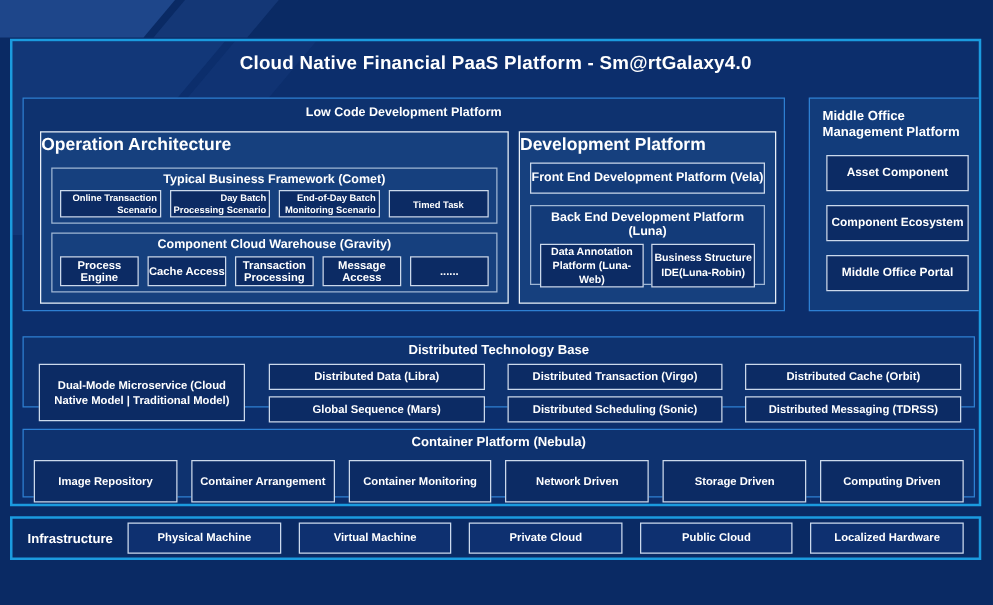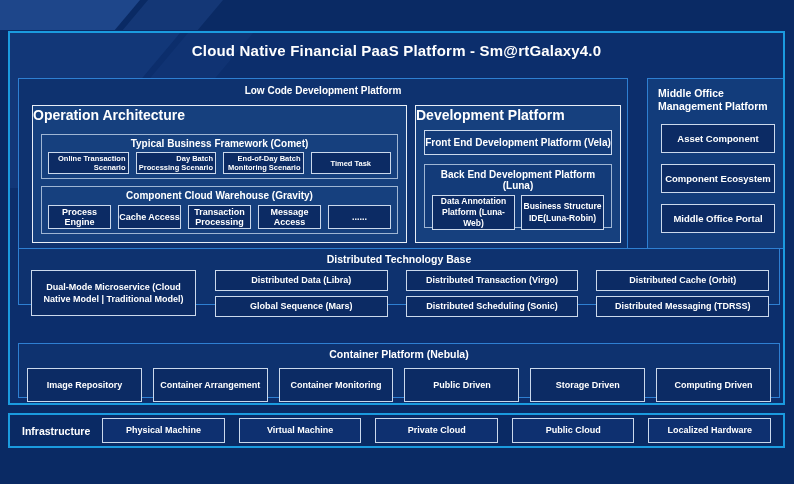--- a/index.html
+++ b/index.html
@@ -63,21 +63,21 @@
   #backend .leaf-row { padding: 4px 7px 0; gap: 6px; }
   #backend .leaf { flex: 1; height: 35px; font-size: 8.5px; line-height: 1.3; background: var(--leaf-bg, #0C2B64); }
 
   #middle {
     position: absolute; left: 637px; top: 45px; width: 142px; height: 171px;
     background: var(--middle-bg, #123C7B);
   }
   #middle .mo-title { padding: 8px 8px 0 10px; font-size: 10.5px; line-height: 1.25; text-align: left; }
   #middle .leaf { width: 114px; height: 29px; margin: 11px auto 0; font-size: 9.5px; }
 
-  #distributed { position: absolute; left: 8px; top: 215px; width: 762px; height: 57px; background: var(--section-bg, #0E326F); }
+  #distributed { position: absolute; left: 8px; top: 236px; width: 762px; height: 57px; background: var(--section-bg, #0E326F); }
   #distributed .sec-label { margin-top: 4px; }
   #dual-mode {
     position: absolute; left: 12px; top: 21px; width: 165px; height: 46px;
     font-size: 9px; line-height: 1.35; padding: 0 8px;
   }
   #dist-grid {
     position: absolute; left: 196px; right: 10px; top: 21px;
     display: grid; grid-template-columns: repeat(3, 1fr); column-gap: 18px; row-gap: 5px;
   }
   #dist-grid .leaf { height: 21px; font-size: 9px; }
@@ -168,21 +168,21 @@
       <div class="leaf">Distributed Messaging (TDRSS)</div>
     </div>
   </div>
 
   <div id="containerplat" class="section-border">
     <div class="sec-label">Container Platform (Nebula)</div>
     <div class="leaf-row">
       <div class="leaf">Image Repository</div>
       <div class="leaf">Container Arrangement</div>
       <div class="leaf">Container Monitoring</div>
-      <div class="leaf">Public Driven</div>
+      <div class="leaf">Network Driven</div>
       <div class="leaf">Storage Driven</div>
       <div class="leaf">Computing Driven</div>
     </div>
   </div>
 </div>
 
 <div id="infra">
   <div class="infra-label">Infrastructure</div>
   <div class="leaf-row">
     <div class="leaf">Physical Machine</div>

